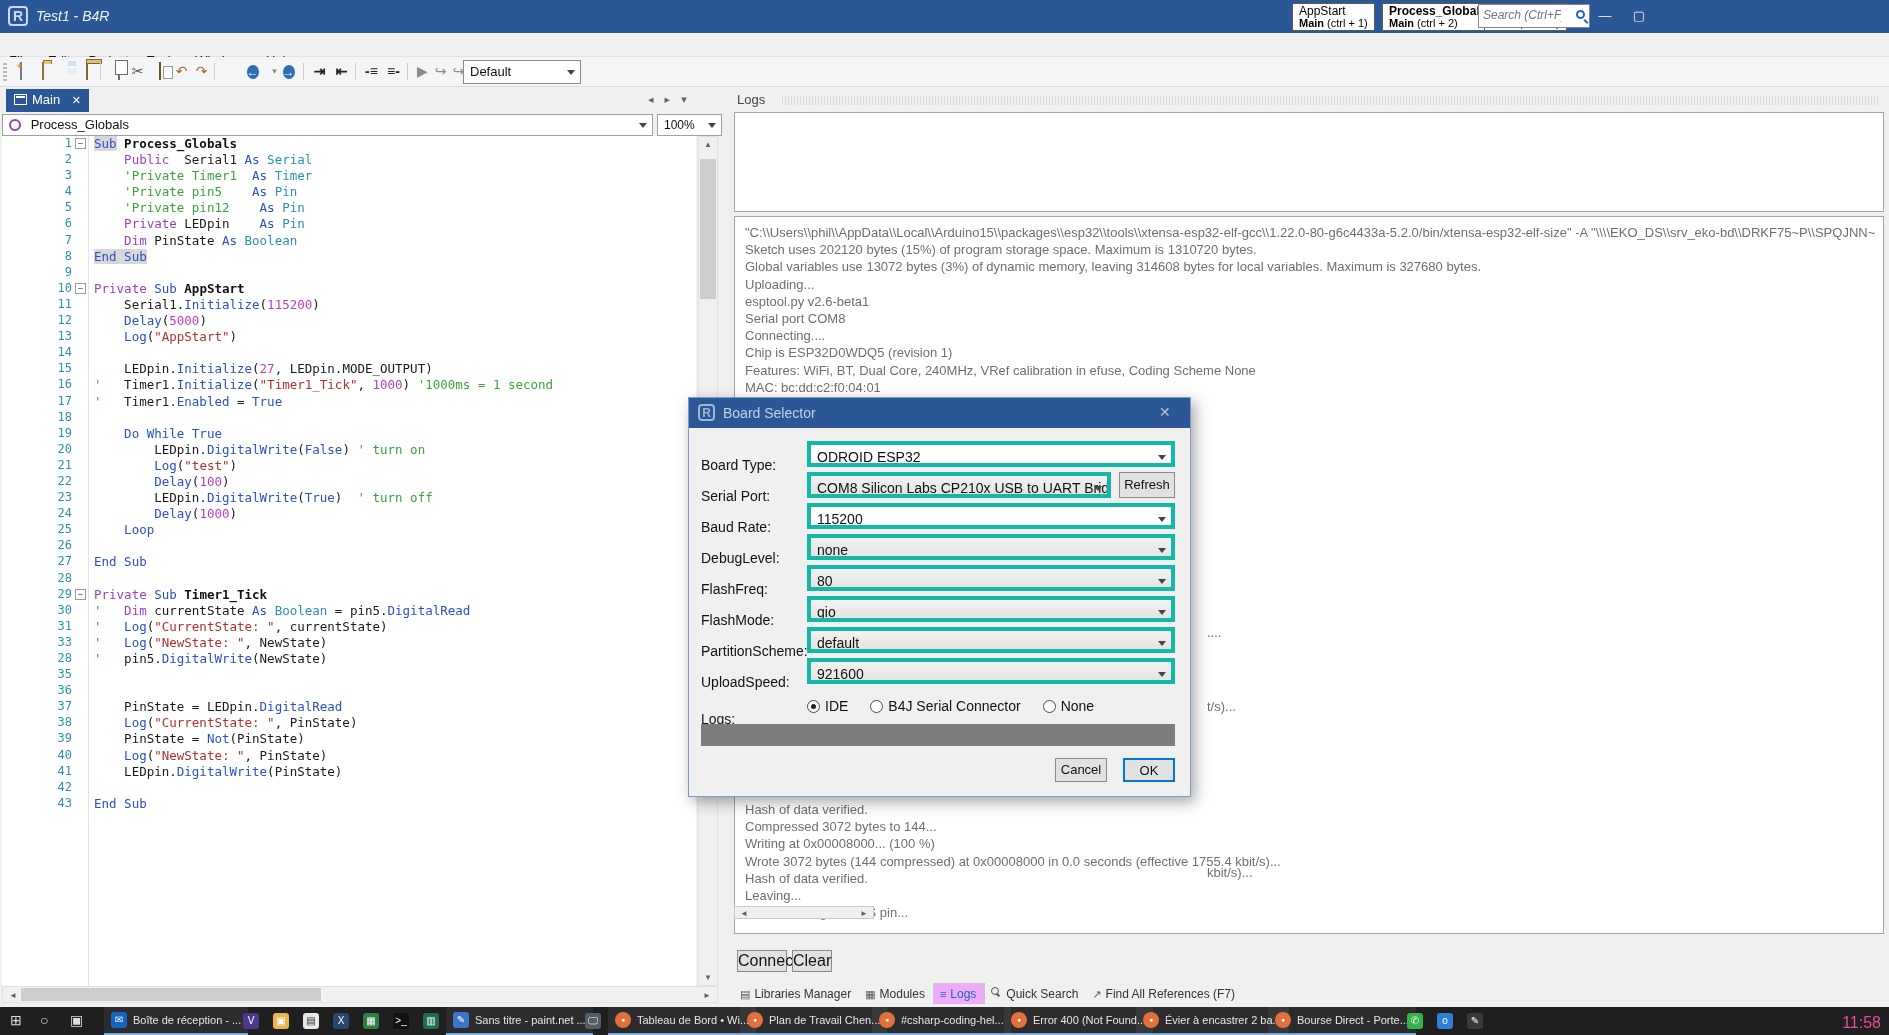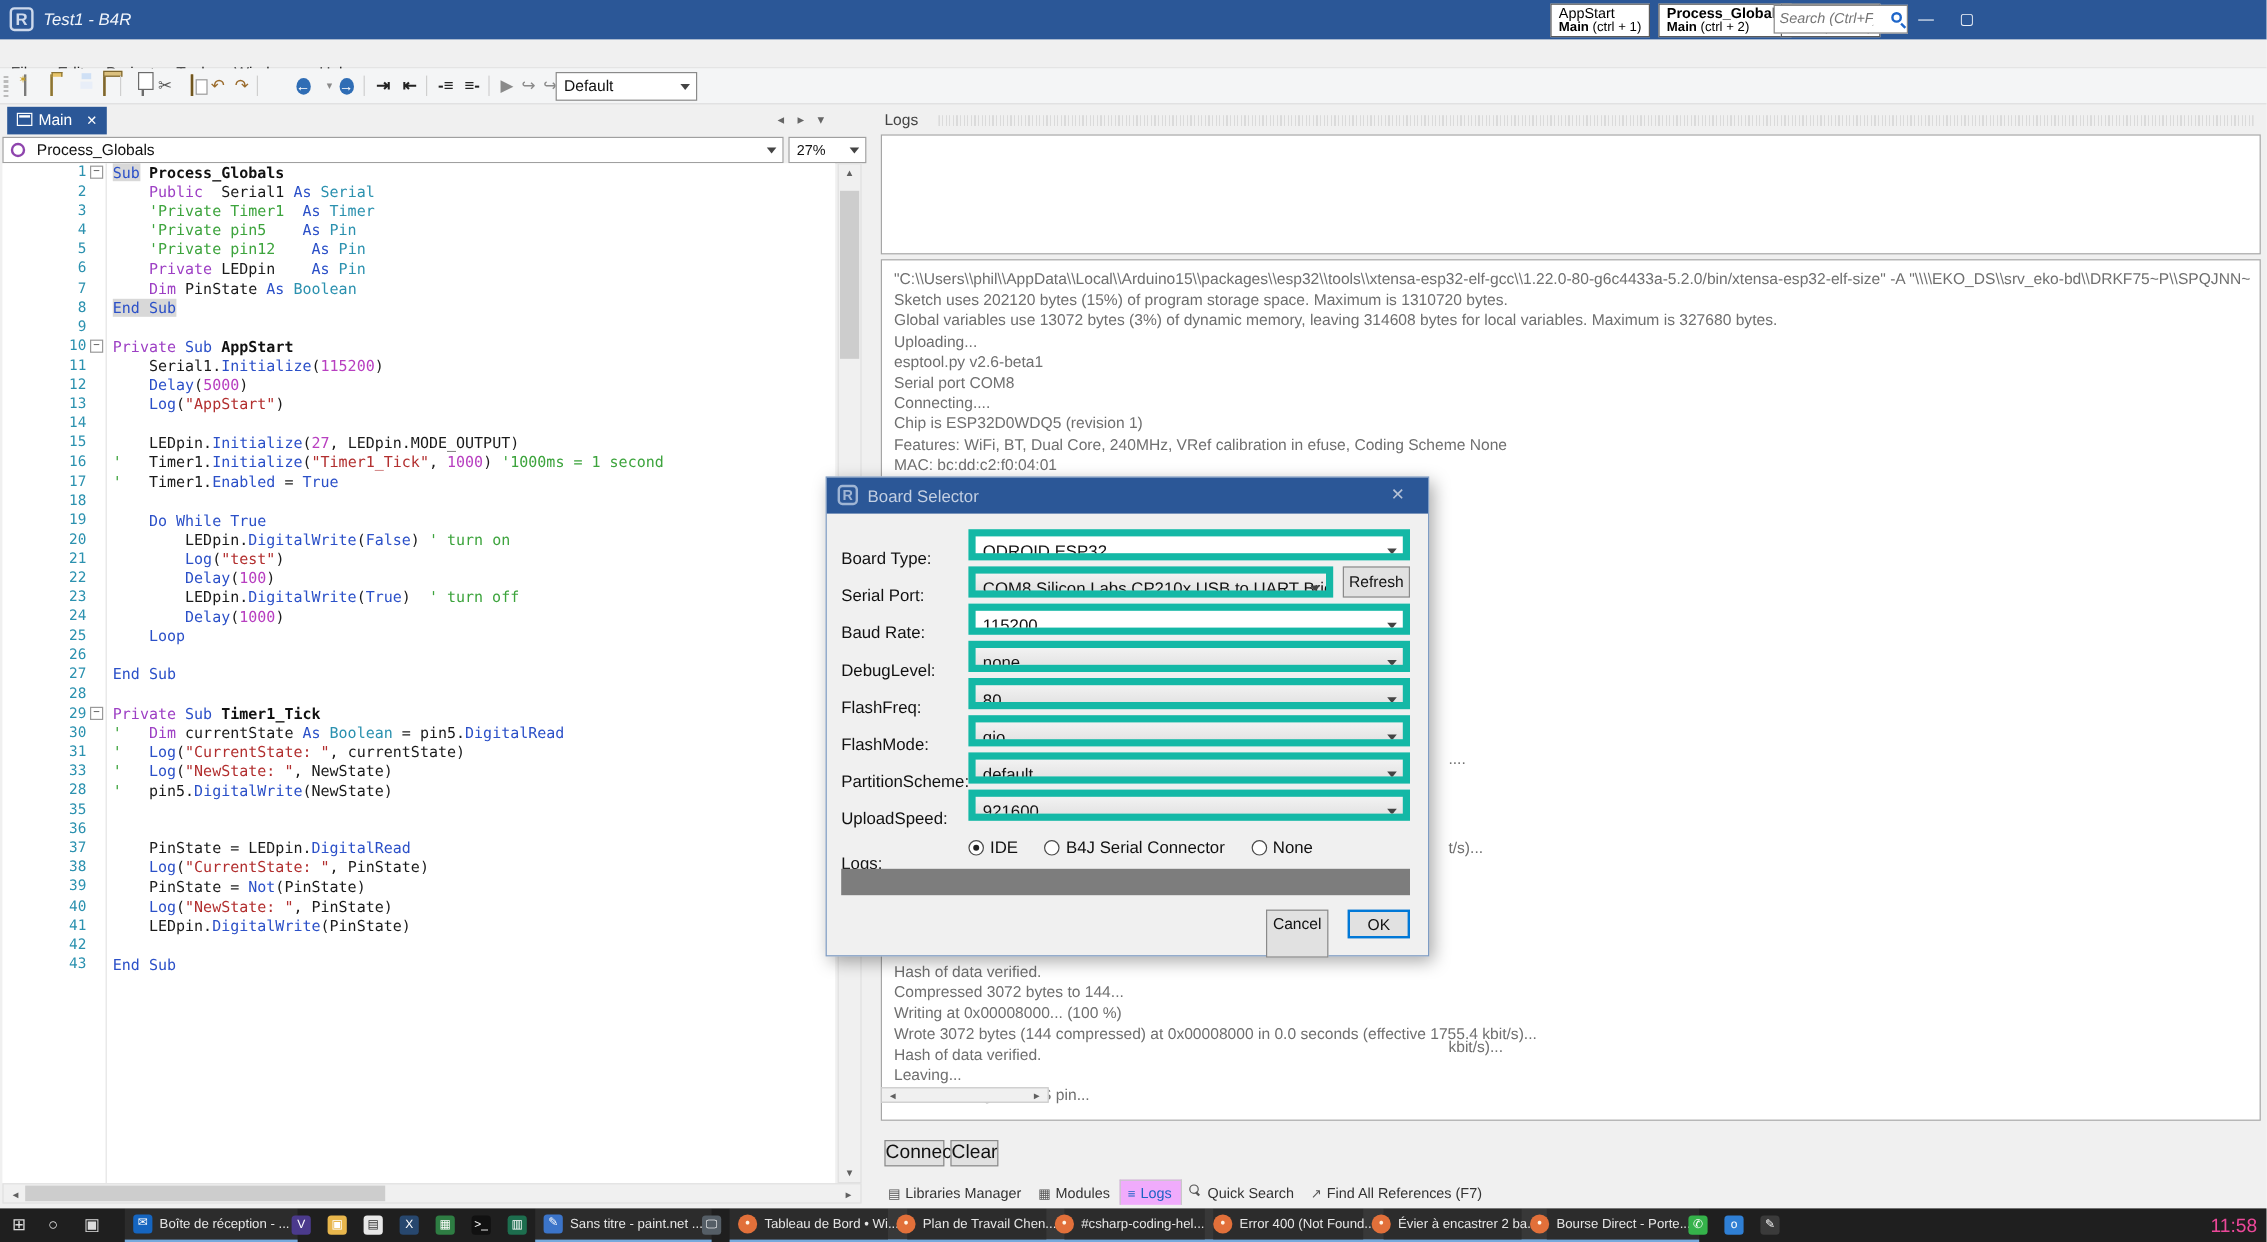--- a/index.html
+++ b/index.html
@@ -120,33 +120,33 @@
 
   
   #dialog { left:688px; top:397px; width:503px; height:400px; background:#f0f0f0;
             border:1px solid #7e9cc4; box-shadow:4px 5px 14px rgba(0,0,0,.35); z-index:50; }
   #dlg-title { left:0; top:0; width:501px; height:30px; background:#2b5797; }
   #dlg-logo { left:9px; top:6px; width:17px; height:17px; border:2px solid #9fb5d4; border-radius:4px;
               color:#9fb5d4; font-weight:bold; font-size:12px; text-align:center; line-height:14px; }
   #dlg-title-text { left:34px; top:7px; color:#c3cfe2; font-size:14px; }
   #dlg-close { left:470px; top:6px; color:#b6c2d6; font-size:14px; }
   .dlg-label { position:absolute; left:12px; font-size:14px; color:#111;margin-top:12px; }
-  .dlg-combo { position:absolute; left:118px; width:368px; height:26px; border:6px solid #14b8a6;
+  .dlg-combo { position:absolute; left:118px; width:368px; height:26px; border:4px solid #14b8a6;
                font-size:14px; padding:4px 6px; color:#111; white-space:nowrap; overflow:hidden;
                background:linear-gradient(#f2f2f2,#e4e4e4);text-decoration:underline; }
   .dlg-combo.white { background:#fff; }
   .dlg-combo .combo-arrow { top:10px; }
   #refresh-btn { left:430px; width:56px; height:26px; line-height:24px; position:absolute; font-size:13px; }
   #radio-row { left:118px; top:300px; position:absolute; font-size:14px; color:#111; }
   .radio { display:inline-block; margin-right:22px; }
   .rdot { display:inline-block; width:13px; height:13px; border:1px solid #4a4a4a; border-radius:50%;
           position:relative; top:2px; margin-right:5px; background:#fff; }
   .rdot.on::after { content:""; position:absolute; left:3px; top:3px; width:5px; height:5px; border-radius:50%; background:#222; }
   #dlg-progress { left:12px; top:326px; width:474px; height:22px; background:#7d7d7d; position:absolute; }
-  #cancel-btn { left:366px; top:360px; width:52px; height:40px; line-height:22px; position:absolute; font-size:13px;}
+  #cancel-btn { left:366px; top:360px; width:52px; height:24px; line-height:22px; position:absolute; font-size:13px;}
   #ok-btn { left:434px; top:360px; width:52px; height:24px; line-height:22px; position:absolute;
             font-size:13px; border:2px solid #0078d7; }
 
   
   #taskbar { left:0; top:1007px; width:1889px; height:28px; background:#1f1f1f; z-index:80; }
   .tb-sys { position:absolute; top:5px; color:#ddd; font-size:14px; }
   .tk-item { position:absolute; top:0; height:28px; display:flex; align-items:center; padding:0 7px;
              background:rgba(255,255,255,.06); border-bottom:2px solid #76a9dc; }
   .tk-item.noline { background:transparent; border-bottom:none; }
   .tk-label { color:#e6e6e6; font-size:11px; margin-left:6px; white-space:nowrap; }
@@ -230,21 +230,21 @@
       <span style="margin-left:8px; font-size:11px">✕</span>
     </div>
     <div id="tab-nav" class="abs">◂ ▸ ▾</div>
     <div id="crumb-row" class="abs">
       <div id="crumb-combo" class="abs">
         <span id="sub-ico"></span>
         <span>Process_Globals</span>
         <span class="combo-arrow" style="top:8px"></span>
       </div>
       <div id="zoom-combo" class="abs">
-        <span>27%</span>
+        <span>100%</span>
         <span class="combo-arrow" style="top:8px"></span>
       </div>
     </div>
     <div id="code-area" class="abs">
       <div id="gutter-line" class="abs"></div>
       <div id="code-lines">
           <div class="cl"><span class="ln">1</span><span class="fold">−</span><span class="ct"><span class="tk-hl">Sub</span><span class="tk-i"> </span><span class="tk-b">Process_Globals</span></span></div>
           <div class="cl"><span class="ln">2</span><span class="ct"><span class="tk-i">    </span><span class="tk-p">Public</span><span class="tk-i">  Serial1 </span><span class="tk-k">As</span><span class="tk-t"> Serial</span></span></div>
           <div class="cl"><span class="ln">3</span><span class="ct"><span class="tk-i">    </span><span class="tk-c">'Private Timer1  </span><span class="tk-k">As</span><span class="tk-t"> Timer</span></span></div>
           <div class="cl"><span class="ln">4</span><span class="ct"><span class="tk-i">    </span><span class="tk-c">'Private pin5    </span><span class="tk-k">As</span><span class="tk-t"> Pin</span></span></div>

